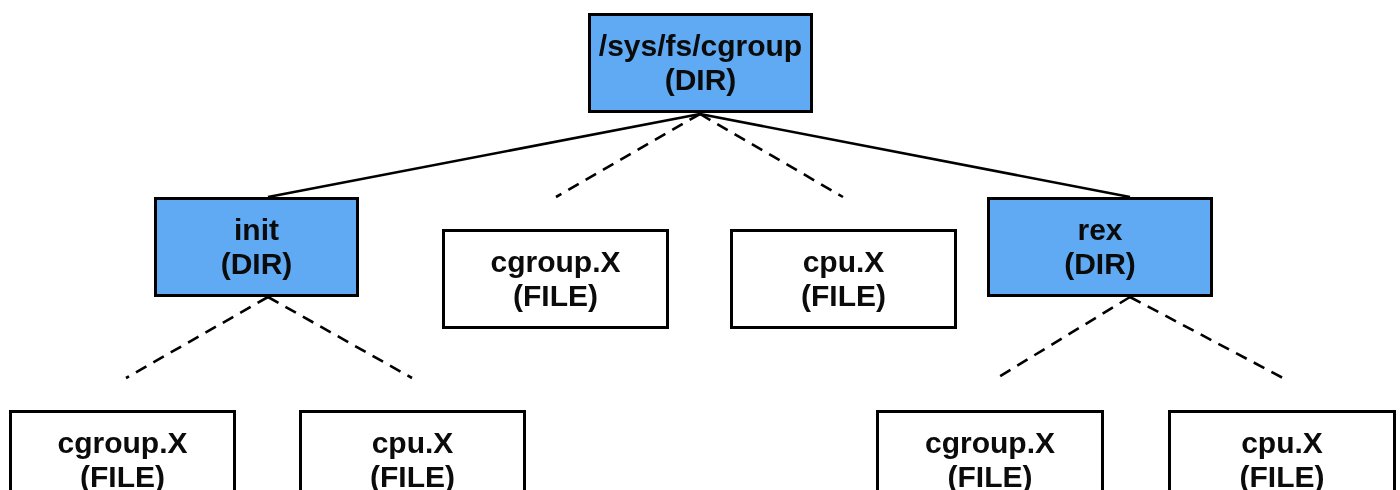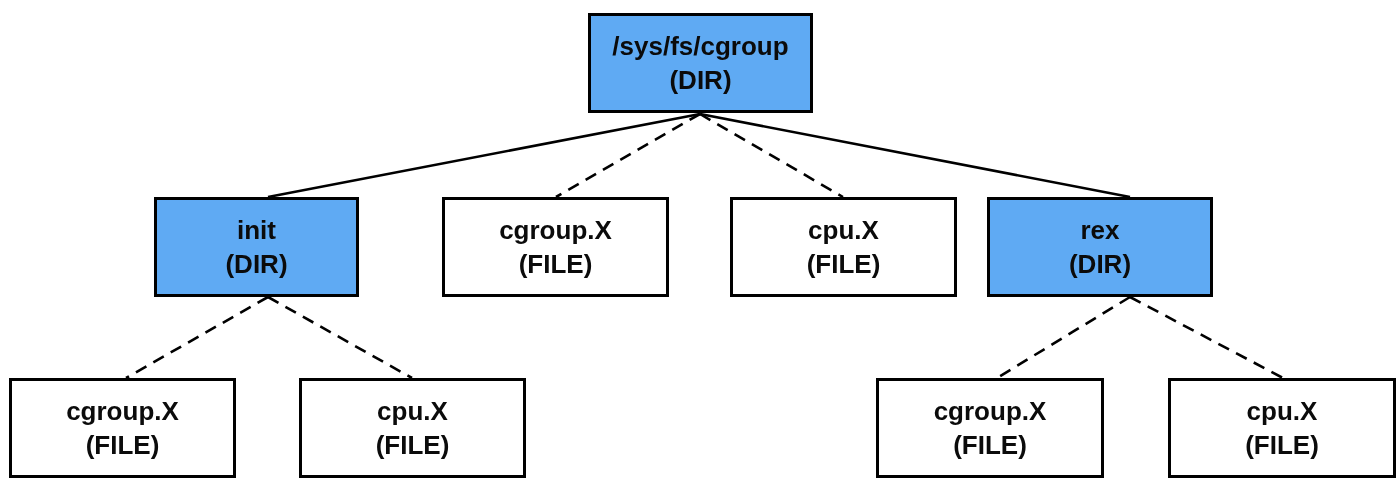--- a/index.html
+++ b/index.html
@@ -29,26 +29,26 @@
   .node {
     position: absolute;
     height: 100px;
     border: 3px solid var(--border, #000000);
     display: flex;
     flex-direction: column;
     align-items: center;
     justify-content: center;
     text-align: center;
     font-weight: bold;
-    font-size: 26px;
+    font-size: 30px;
     line-height: 34px;
     color: #0b0b0b;
   }
   .node.dir  { background: var(--dir-fill, #5faaf3); }
-  .node.file { background: var(--file-fill, #ffffff); }
+  .node.file { background: var(--file-fill, #ffffff); margin-top: 32px; }
 </style>
 </head>
 <body>
 
 <div class="canvas">
 
   <svg class="edges" viewBox="0 0 1400 490" aria-hidden="true">
     <line x1="700" y1="114" x2="268" y2="197" class="solid"></line>
     <line x1="700" y1="114" x2="556" y2="197" class="dashed"></line>
     <line x1="700" y1="114" x2="843" y2="197" class="dashed"></line>

